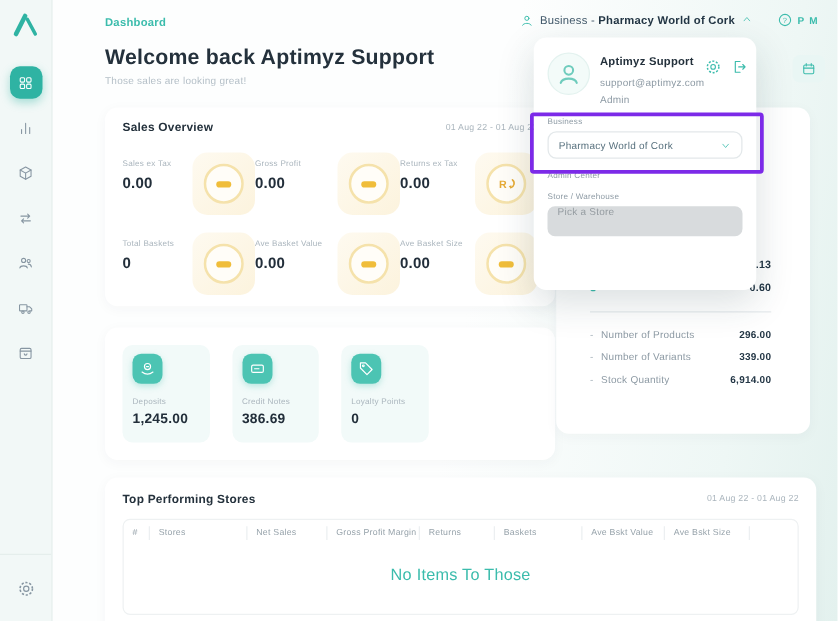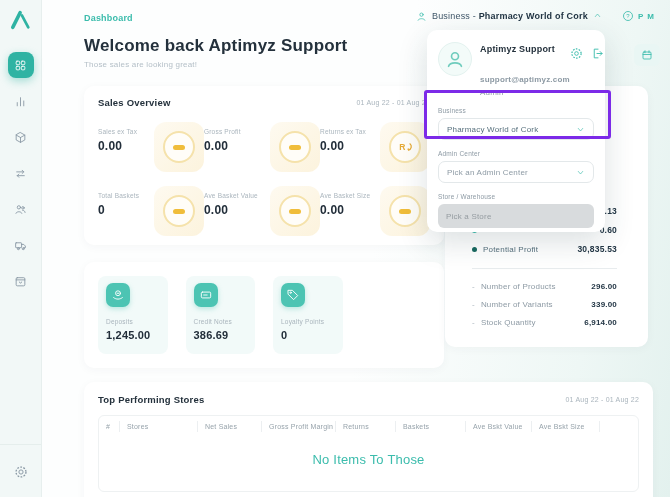--- a/index.html
+++ b/index.html
@@ -84,29 +84,29 @@
   .cal-btn { position:absolute; left:634px; top:44px; width:26px; height:22px; border-radius:6px;
     background:#e9f6f4; display:flex; align-items:center; justify-content:center; z-index:6; cursor:pointer; }
   
   .popover { position:absolute; left:427px; top:30px; width:178px; height:202px; background:#fff;
     border-radius:10px; box-shadow:0 10px 30px rgba(30,60,70,.16); z-index:50; padding:12px 11px; }
   .pp-head { display:flex; }
   .avatar { width:34px; height:34px; border-radius:50%; background:#f3fbf9; border:1px solid #e3f2ef;
     display:flex; align-items:center; justify-content:center; flex:none; }
   .pp-id { margin-left:8px; }
   .pp-name { font-size:9px; font-weight:700; color:#24313c; margin-top:2px; }
-  .pp-email { font-size:8px; color:#8d9aa4; margin-top:21px;font-weight:bold; }
+  .pp-email { font-size:8px; color:#8d9aa4; margin-top:8px; }
   .pp-role { font-size:8px; color:#8d9aa4; margin-top:4px; }
   .pp-acts { margin-left:auto; display:flex; gap:8px; padding-top:5px; }
   .pp-field-label { font-size:6.5px; color:#8d9aa4; margin:10px 0 4px; }
   .pp-select { height:22px; border:1px solid #e3e8ea; border-radius:7px; display:flex; align-items:center;
     padding:0 8px; font-size:8px; color:#57707d; cursor:pointer; background:#fff; }
   .pp-select .chev { margin-left:auto; }
   .pp-select.placeholder { color:#8d9aa4; }
-  .pp-input-disabled { height:24px; background:#d8dbdd; border-radius:6px; display:flex; align-items:center;
+  .pp-input-disabled { height:24px; background:#d8dbdd; border-radius:6px; display:flex; align-items:flex-start;
     padding:0 8px; font-size:8px; color:#959ca1; }
   
   .hl-box { position:absolute; left:424px; top:90px; width:187px; height:49px;
     border:3px solid #7c2ae8; border-radius:3px; z-index:60; pointer-events:none; }
   .tic { stroke:#3bbcac; fill:none; stroke-width:1.7; stroke-linecap:round; stroke-linejoin:round; }
 </style>
 </head>
 <body>
 
 <div class="sidebar">
@@ -316,25 +316,20 @@
 </div>
 
 <div class="card inv-card">
   <div class="inv-row">
     <span class="inv-val">1.13</span>
   </div>
   <div class="inv-row">
     <span class="dot dot-teal"></span>
     <span class="inv-val">0.60</span>
   </div>
-  <div class="inv-row">
-    <span class="dot dot-dark"></span>
-    <span class="inv-label">Potential Profit</span>
-    <span class="inv-val">30,835.53</span>
-  </div>
   <div class="inv-div"></div>
   <div class="stat-row">
     <span class="dash">-</span>
       <span>Number of Products</span>
     <span class="stat-val">296.00</span>
   </div>
   <div class="stat-row">
     <span class="dash">-</span>
       <span>Number of Variants</span>
     <span class="stat-val">339.00</span>
@@ -401,26 +396,20 @@
 
   <div class="pp-field-label">Business</div>
   <div class="pp-select">
     <span>Pharmacy World of Cork</span>
     <svg class="chev tic" width="9" height="9" viewBox="0 0 24 24">
         <polyline points="6,9 12,16 18,9"></polyline>
       </svg>
   </div>
 
   <div class="pp-field-label">Admin Center</div>
-  <div class="pp-select placeholder">
-    <span>Pick an Admin Center</span>
-    <svg class="chev tic" width="9" height="9" viewBox="0 0 24 24">
-        <polyline points="6,9 12,16 18,9"></polyline>
-      </svg>
-  </div>
 
   <div class="pp-field-label">Store / Warehouse</div>
   <div class="pp-input-disabled">
     <span>Pick a Store</span>
   </div>
 </div>
 
 <div class="hl-box"></div>
 
 </body></html>

